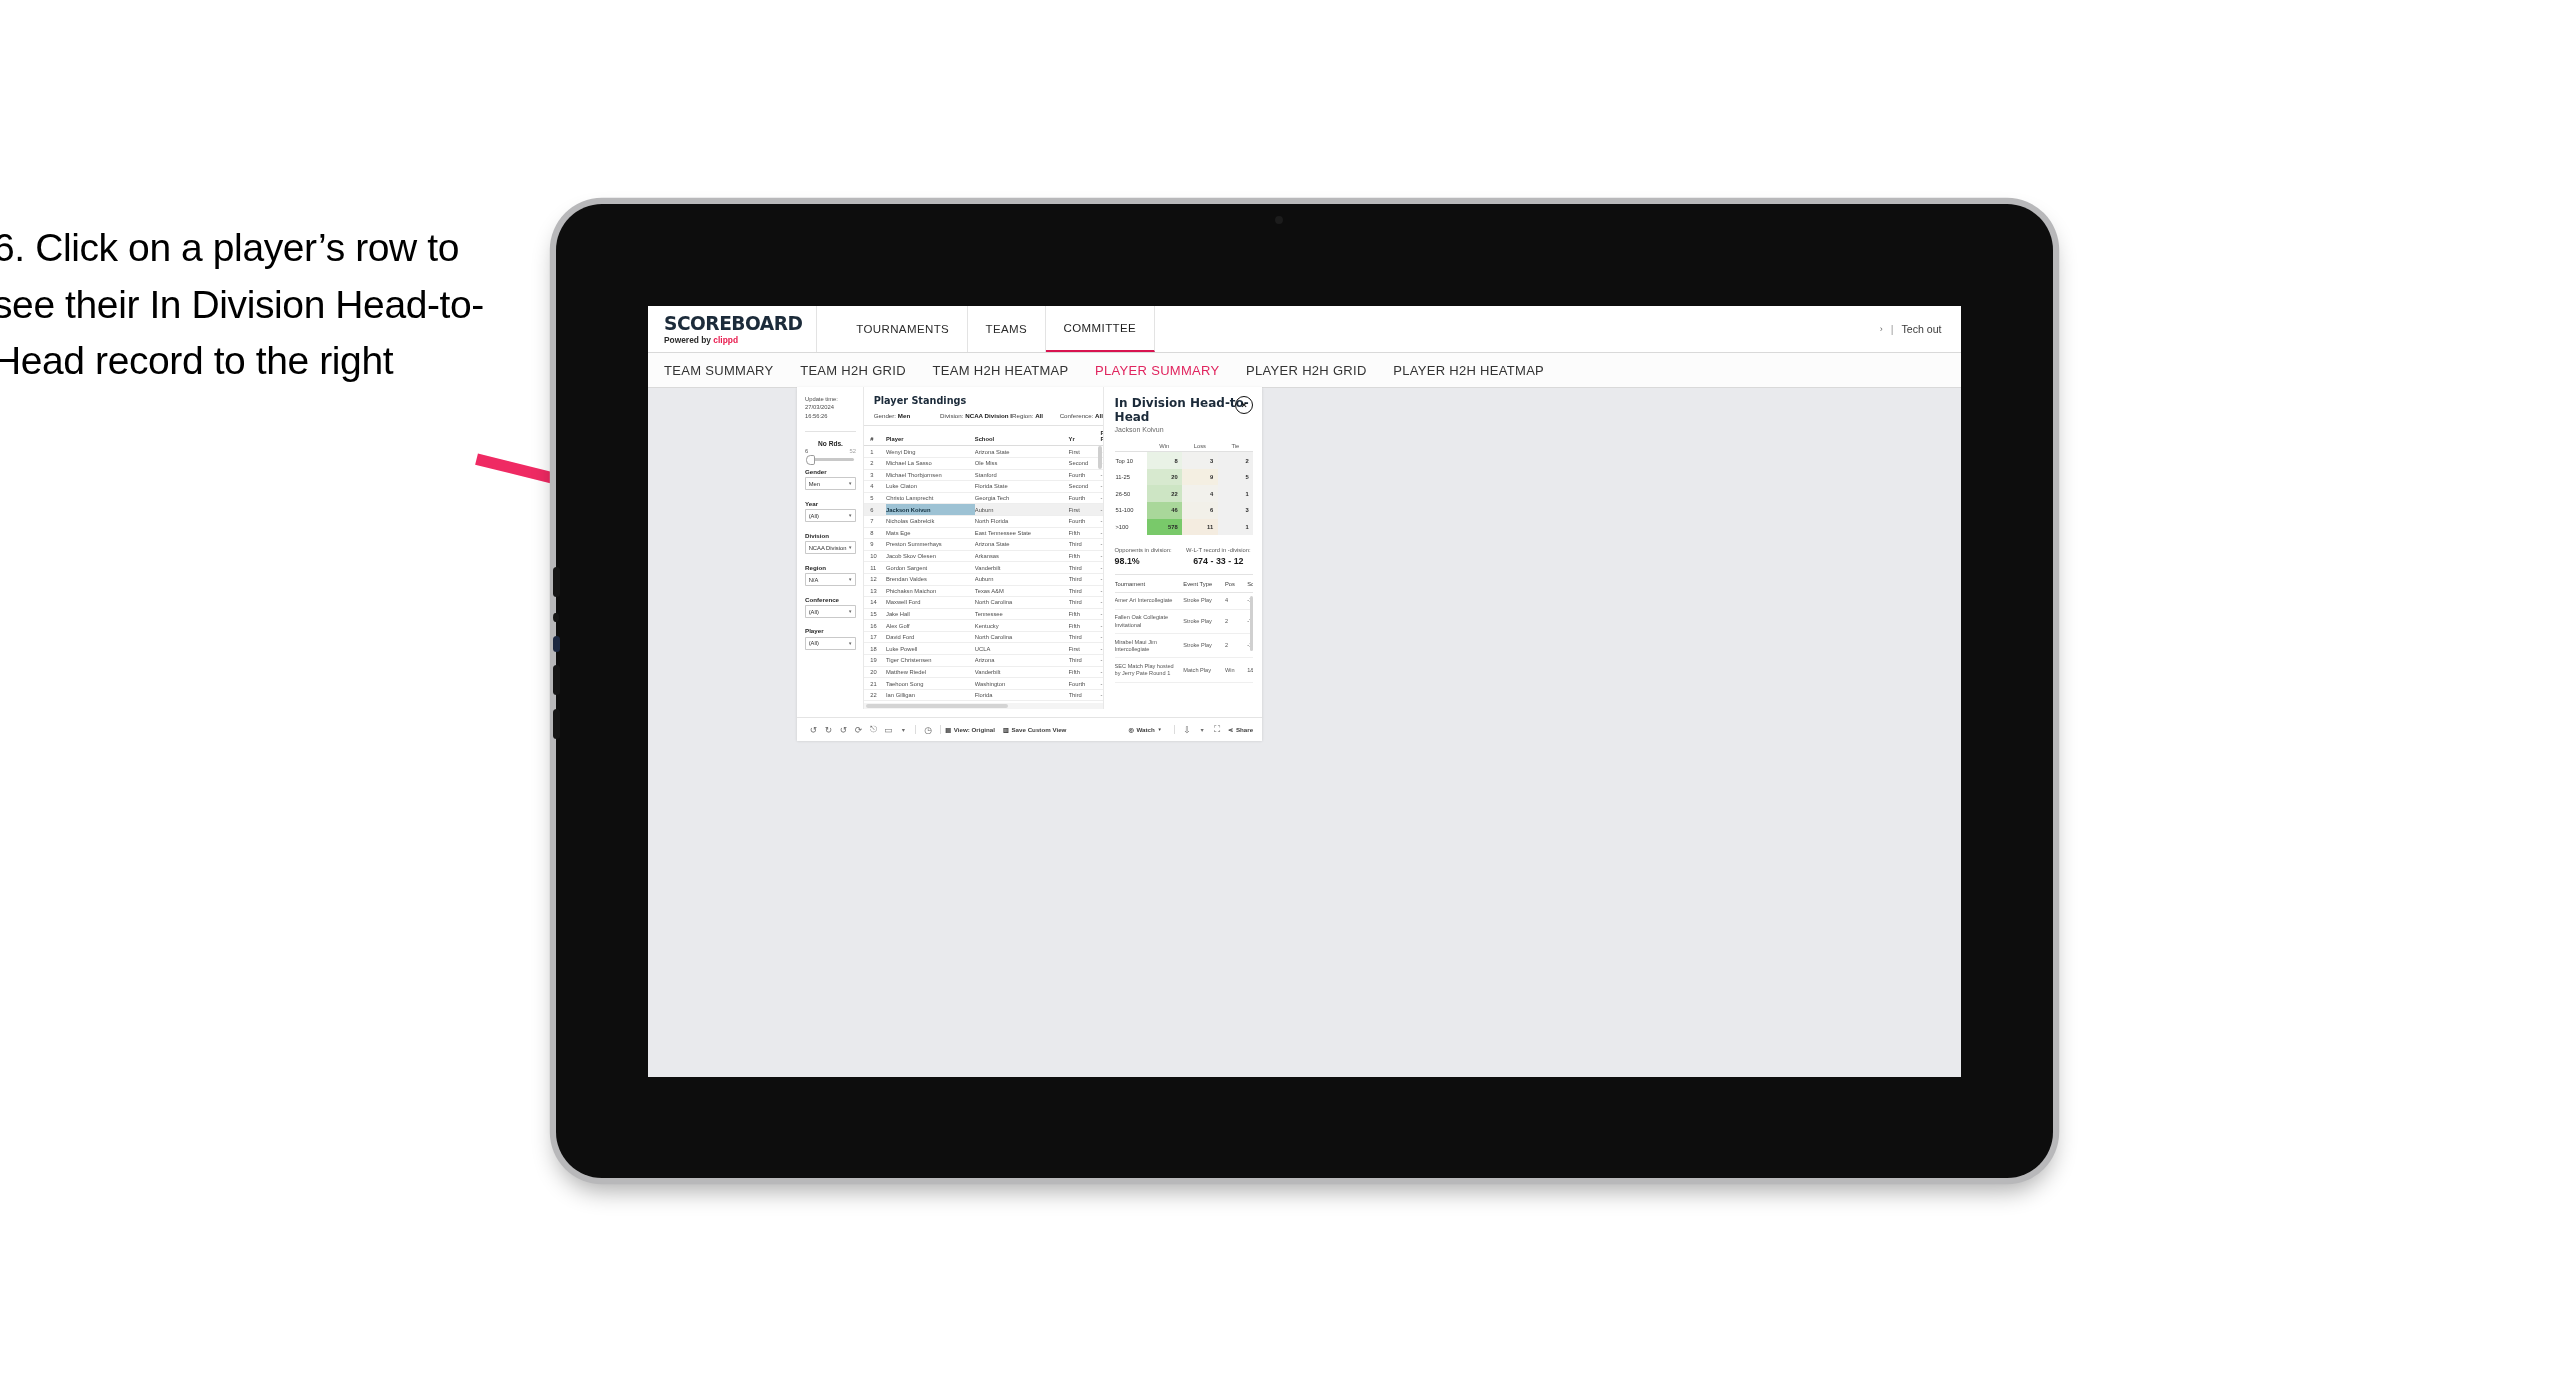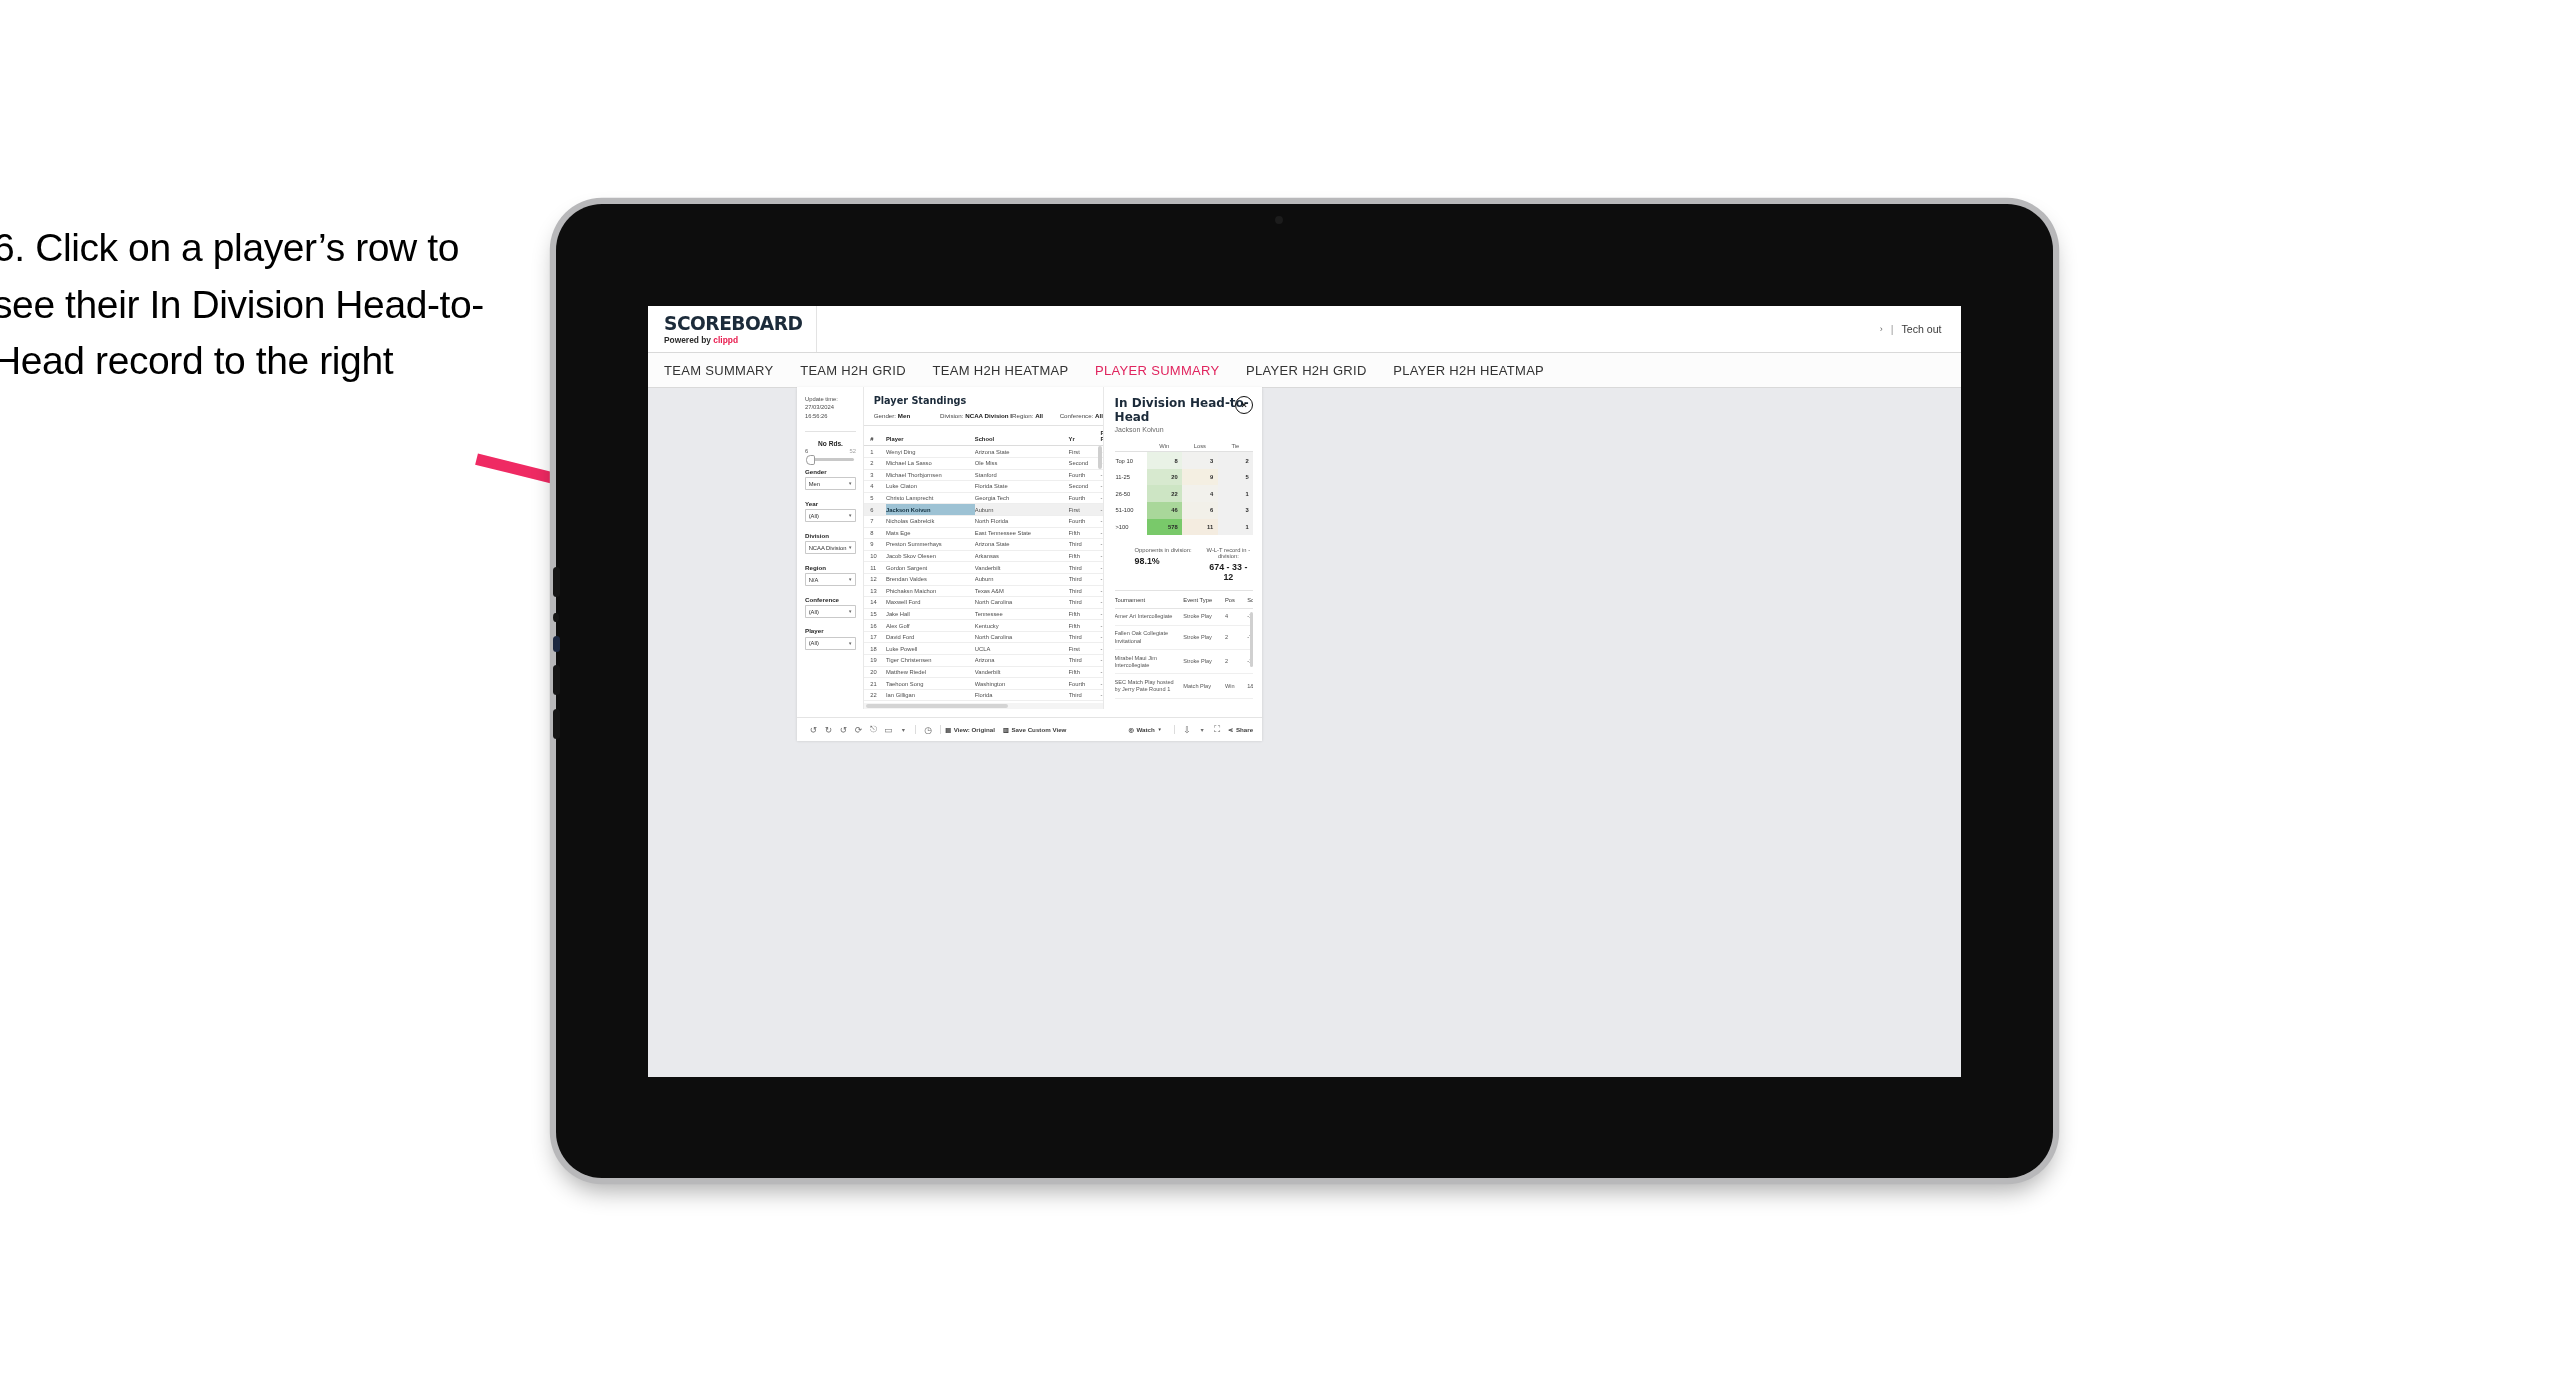--- a/index.html
+++ b/index.html
@@ -115,21 +115,21 @@
             border-radius:50%;display:flex;align-items:center;justify-content:center;
             font-size:9.7px;color:#111;line-height:1;font-weight:bold;}
   table.h2t{width:100%;border-collapse:collapse;margin-top:8.9px;table-layout:fixed;}
   table.h2t th{font-size:5.8px;color:#555;font-weight:normal;text-align:center;padding-bottom:2.7px;
                border-bottom:0.9px solid #e0e0e0;}
   table.h2t th.lbl{width:30px;border-bottom:0.9px solid #e0e0e0;}
   table.h2t td{font-size:5.8px;color:#2a2a2a;font-weight:bold;text-align:right;
                padding:5.3px 4.4px 5.3px 0;}
   table.h2t td.lbl{text-align:left;font-weight:normal;color:#333;padding-left:0.9px;}
   .kpis{display:flex;margin-top:9.7px;padding-top:1.8px;}
-  .kpi1{width:69px;margin-left:20px;} .kpi2{flex:1;text-align:center;}
+  .kpi1{width:69px;} .kpi2{flex:1;text-align:center;}
   .kpil{font-size:5.8px;color:#555;}
   .kpiv{font-size:8.9px;font-weight:bold;color:#1b1b1b;margin-top:3.5px;}
   .tourwrap{margin-top:8px;border-top:0.9px solid #e2e2e2;position:relative;flex:1;overflow:hidden;}
   table.tt{width:100%;border-collapse:collapse;table-layout:fixed;}
   table.tt th{font-size:5.8px;color:#3a3a3a;font-weight:normal;text-align:left;
               padding:5.3px 2.7px 5.3px 0;border-bottom:0.9px solid #e4e4e4;}
   table.tt td{font-size:5.6px;color:#555;padding:4.4px 2.7px 4.4px 0;border-bottom:0.9px solid #efefef;
               line-height:1.3;vertical-align:middle;}
   .t-name{width:66px;} .t-type{width:39px;} .t-pos{width:19.5px;} .t-score{width:23px;}
   .tscroll{position:absolute;right:0;top:21px;width:3.5px;height:55px;background:#d0d0d0;border-radius:2.7px;}
@@ -164,20 +164,25 @@
   <div class="btn b4"></div>
   <div class="btn b5"></div>
 
   <div id="screen">
 
     <div class="topbar">
       <div class="brand">
         <div class="bname">SCOREBOARD</div>
         <div class="bsub"><span>Powered by </span><b>clippd</b></div>
       </div>
+      <nav class="topnav">
+        <a href="#">TOURNAMENTS</a>
+        <a href="#">TEAMS</a>
+        <a href="#" class="active">COMMITTEE</a>
+      </nav>
       <div class="topright">
         <span class="chev">›</span>
         <span class="sep">|</span>
         <span>Tech out</span>
       </div>
     </div>
 
     <div class="subbar">
       <a href="#">TEAM SUMMARY</a>
       <a href="#">TEAM H2H GRID</a>

